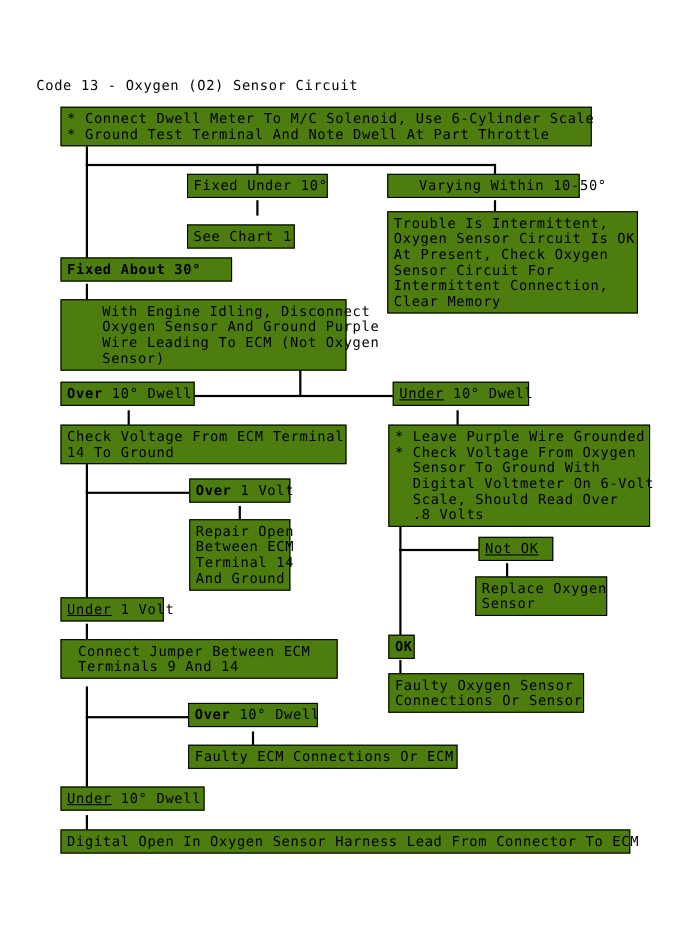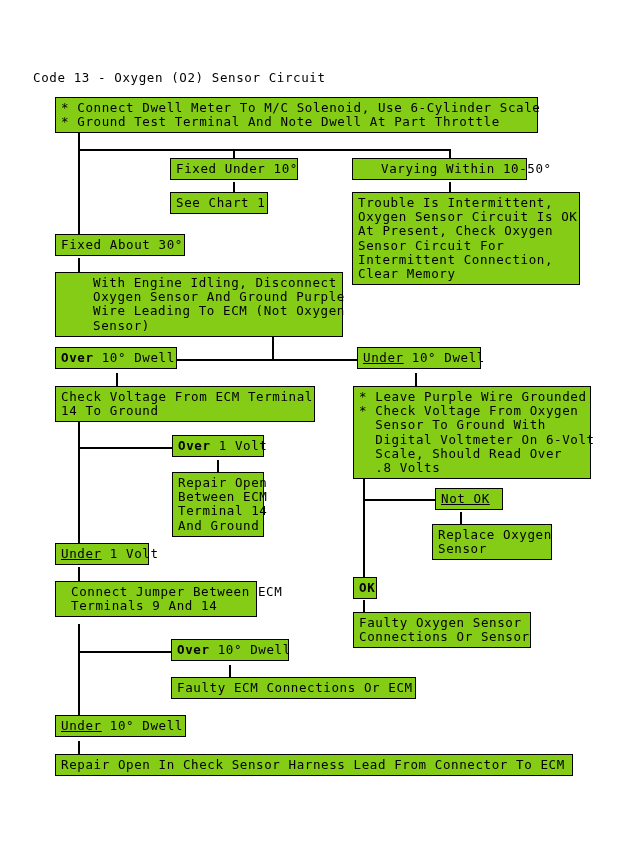--- a/index.html
+++ b/index.html
@@ -22,21 +22,21 @@
     top: 70px;
     font-size: 12.5px;
     letter-spacing: 0.6px;
     white-space: pre;
     line-height: 16px;
   }
   .box {
     position: absolute;
     box-sizing: border-box;
     border: 1.6px solid #000000;
-    background: #84cc16;
+    background: #4d7c0f;
     font-size: 12.5px;
     letter-spacing: 0.6px;
     line-height: 14.2px;
     white-space: pre;
     padding: 3px 5px 3px 5px;
     z-index: 3;
   }
   .box b { font-weight: bold; }
   .box u { text-decoration: underline; }
   .line {
@@ -88,34 +88,34 @@
   <div class="line vline" style="left:363px; top:472px; height:106px;"></div>
   <div class="line hline" style="left:363px; top:499px; width:73px;"></div>
   <div class="line vline" style="left:460px; top:512px; height:13px;"></div>
   <div class="line vline" style="left:363px; top:600px; height:13px;"></div>
 
   <div class="box" style="left:55px; top:97px; width:483px;">* Connect Dwell Meter To M/C Solenoid, Use 6-Cylinder Scale
 * Ground Test Terminal And Note Dwell At Part Throttle</div>
 
   <div class="box" style="left:170px; top:158px; width:128px;">Fixed Under 10°</div>
 
-  <div class="box" style="left:170px; top:192px; width:98px;">See Chart 1</div>
+  <div class="box" style="left:170px; top:204px; width:98px;">See Chart 1</div>
 
   <div class="box" style="left:352px; top:158px; width:175px;padding-left:28px;">Varying Within 10-50°</div>
 
   <div class="box" style="left:352px; top:192px; width:228px;">Trouble Is Intermittent,
 Oxygen Sensor Circuit Is OK
 At Present, Check Oxygen
 Sensor Circuit For
 Intermittent Connection,
 Clear Memory</div>
 
-  <div class="box" style="left:55px; top:234px; width:130px;">Fixed About 30°</div>
+  <div class="box" style="left:55px; top:234px; width:156px;font-weight:bold;">Fixed About 30°</div>
 
-  <div class="box" style="left:55px; top:272px; width:288px;padding-left:37px;">With Engine Idling, Disconnect
+  <div class="box" style="left:55px; top:272px; width:260px;padding-left:37px;">With Engine Idling, Disconnect
 Oxygen Sensor And Ground Purple
 Wire Leading To ECM (Not Oxygen
 Sensor)</div>
 
   <div class="box" style="left:55px; top:347px; width:122px;"><b>Over</b><span> 10° Dwell</span></div>
 
   <div class="box" style="left:357px; top:347px; width:124px;"><u>Under</u><span> 10° Dwell</span></div>
 
   <div class="box" style="left:55px; top:386px; width:260px;">Check Voltage From ECM Terminal
 14 To Ground</div>
@@ -139,24 +139,24 @@
   <div class="box" style="left:432px; top:524px; width:120px;">Replace Oxygen
 Sensor</div>
 
   <div class="box" style="left:353px; top:577px; width:24px;"><b>OK</b></div>
 
   <div class="box" style="left:353px; top:612px; width:178px;">Faulty Oxygen Sensor
 Connections Or Sensor</div>
 
   <div class="box" style="left:55px; top:543px; width:94px;"><u>Under</u><span> 1 Volt</span></div>
 
-  <div class="box" style="left:55px; top:581px; width:202px;padding-left:15px;">Connect Jumper Between ECM
+  <div class="box" style="left:55px; top:581px; width:252px;padding-left:15px;">Connect Jumper Between ECM
 Terminals 9 And 14</div>
 
   <div class="box" style="left:171px; top:639px; width:118px;"><b>Over</b><span> 10° Dwell</span></div>
 
   <div class="box" style="left:171px; top:677px; width:245px;">Faulty ECM Connections Or ECM</div>
 
   <div class="box" style="left:55px; top:715px; width:131px;"><u>Under</u><span> 10° Dwell</span></div>
 
-  <div class="box" style="left:55px; top:754px; width:518px;">Repair Open In Check Sensor Harness Lead From Connector To ECM</div>
+  <div class="box" style="left:55px; top:754px; width:518px;">Digital Open In Oxygen Sensor Harness Lead From Connector To ECM</div>
 
 </div>
 
 </body></html>

